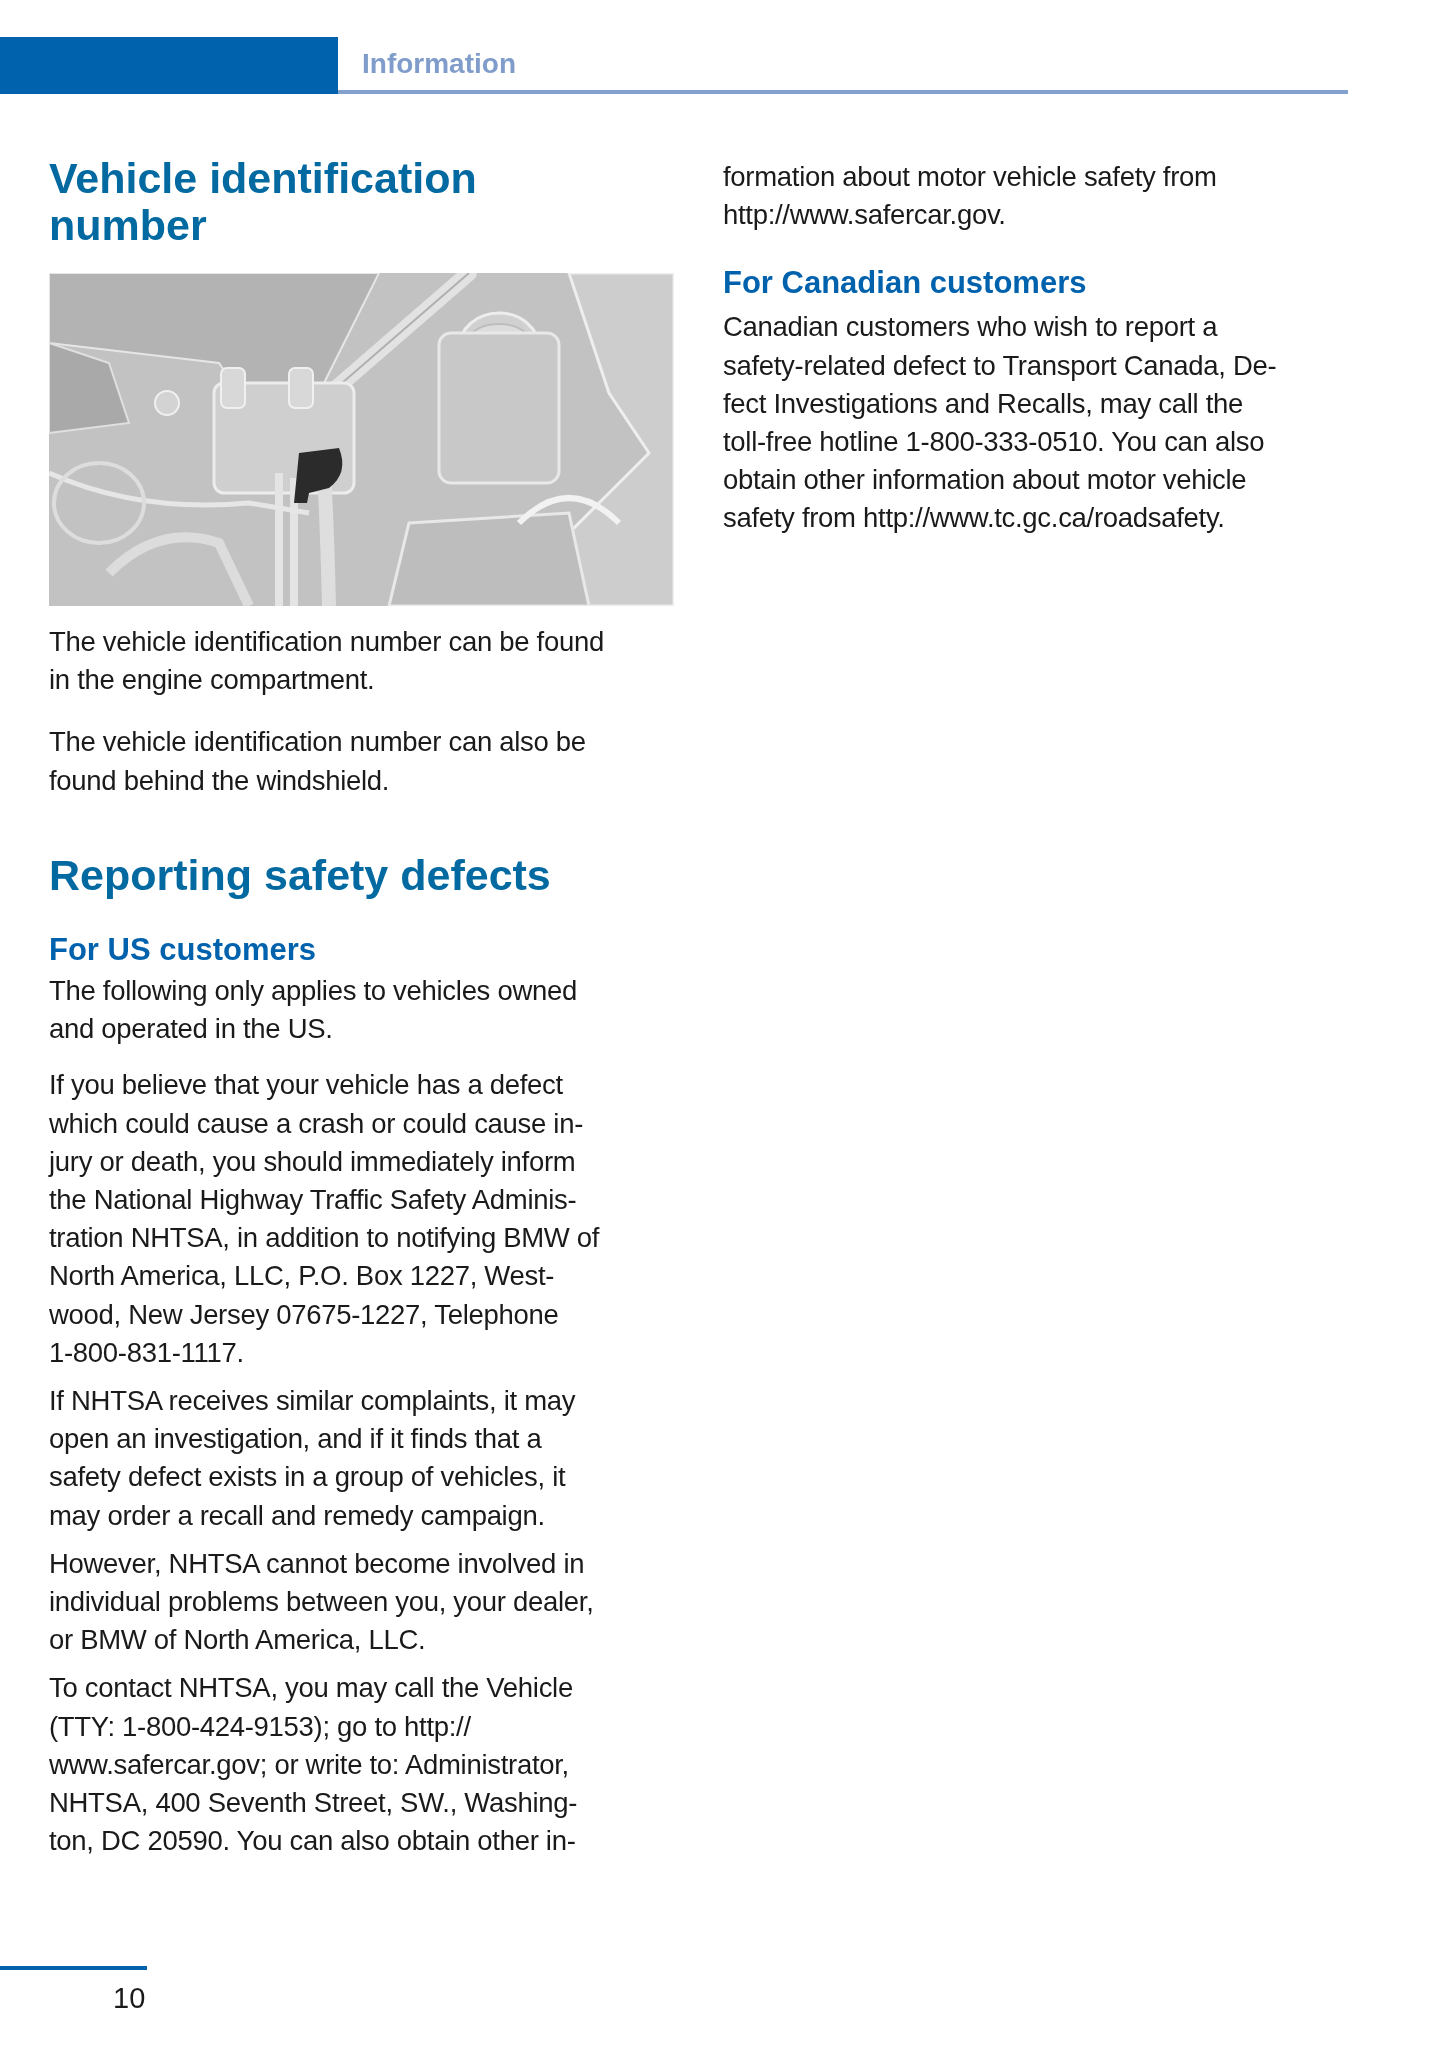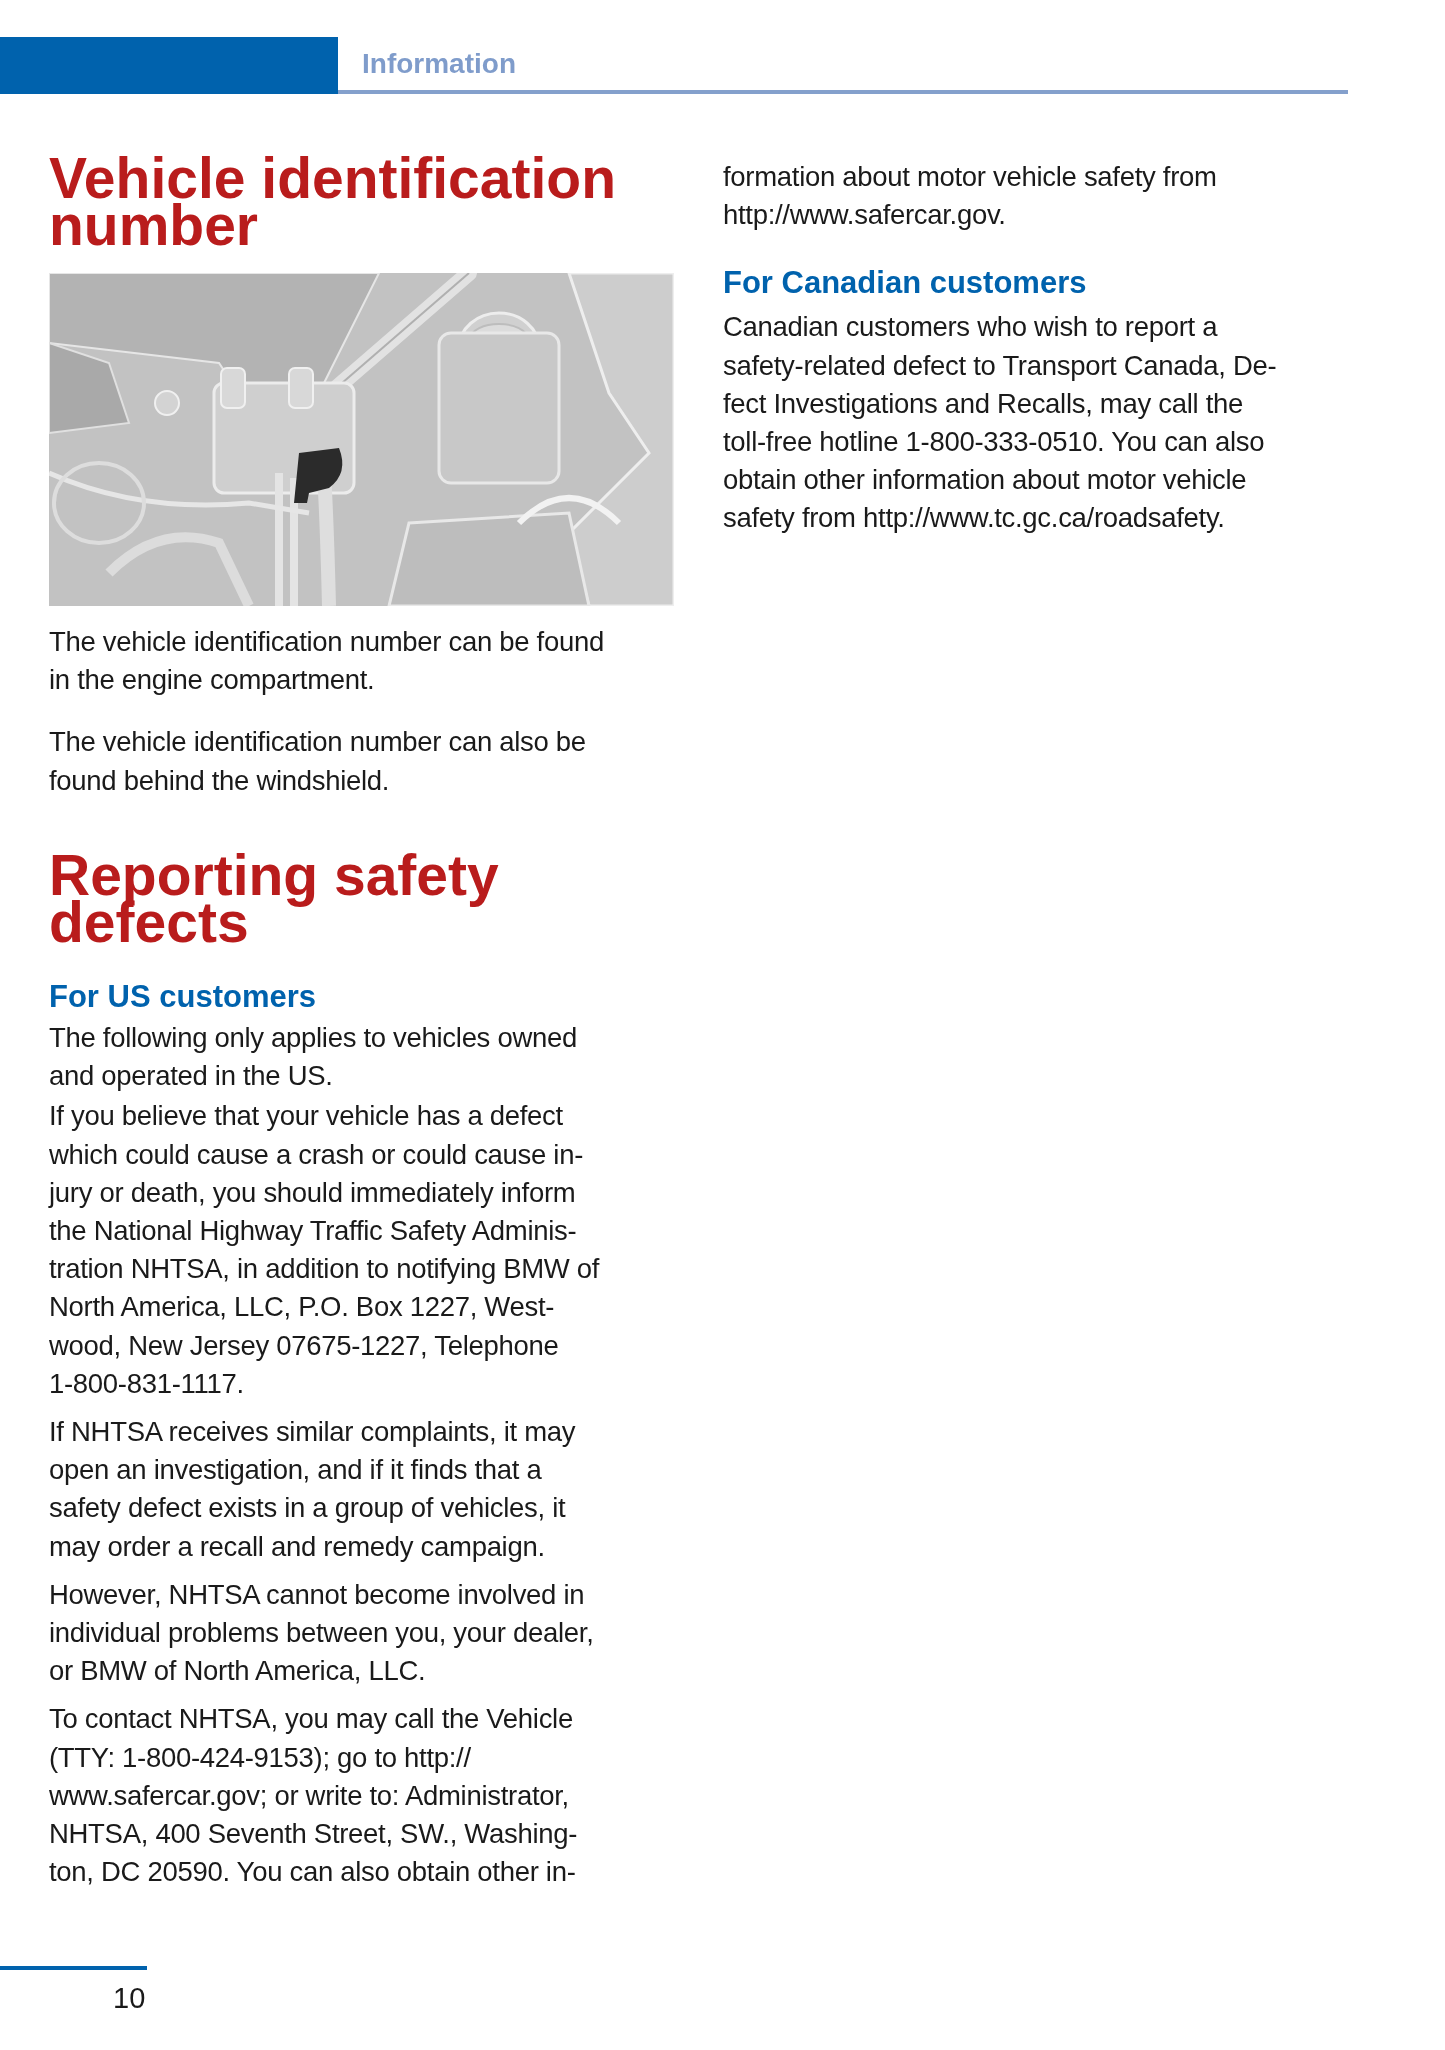--- a/index.html
+++ b/index.html
@@ -6,21 +6,21 @@
   body { width: 1445px; height: 2050px; position: relative; overflow: hidden;
          font-family: "Liberation Sans", "DejaVu Sans", sans-serif; color: #1a1a1a; }
   .hdr-block { position: absolute; left: 0; top: 37px; width: 338px; height: 57px; background: #0062ad; }
   .hdr-title { position: absolute; left: 362px; top: 48px; font-size: 28px; font-weight: bold; color: #7f9ccb; }
   .hdr-rule { position: absolute; left: 338px; top: 90px; width: 1010px; height: 4px; background: #84a0cc; }
 
   .col { position: absolute; }
   .col-left { left: 49px; width: 640px; }
   .col-right { left: 723px; width: 640px; }
 
-  .h1 { font-size: 57px; font-weight: bold; color: #b91c1c; line-height: 47px; margin: 0; }
+  .h1 { font-size: 43px; font-weight: bold; color: #0369a1; line-height: 47px; margin: 0; }
   .h2 { font-size: 31px; font-weight: bold; color: #0062ad; line-height: 38px; margin: 0; }
   .p { font-size: 27.5px; line-height: 38.2px; margin: 0; color: #1a1a1a; letter-spacing: -0.3px; }
   .p .ln { display: block; white-space: nowrap; }
 
   .figure { position: absolute; left: 49px; top: 273px; width: 625px; height: 333px; background: #bfbfbf; overflow: hidden; }
   .footer-rule { position: absolute; left: 0; top: 1966px; width: 147px; height: 4px; background: #0062ad; }
   .page-num { position: absolute; left: 113px; top: 1982px; font-size: 29px; color: #1a1a1a; }
 </style>
 </head>
 <body>
@@ -70,21 +70,21 @@
   <p class="p">
     <span class="ln">The vehicle identification number can also be</span>
     <span class="ln">found behind the windshield.</span>
   </p>
 </div>
 
 <div class="col col-left" style="top:852px;">
   <h1 class="h1">Reporting safety defects</h1>
   <h2 class="h2" style="margin-top:32px;">For US customers</h2>
 
-  <p class="p" style="margin-top:3px; margin-bottom:2px;">
+  <p class="p" style="margin-top:3px; margin-bottom:18px;">
     <span class="ln">The following only applies to vehicles owned</span>
     <span class="ln">and operated in the US.</span>
   </p>
 
   <p class="p" style="margin-bottom:10px;">
     <span class="ln">If you believe that your vehicle has a defect</span>
     <span class="ln">which could cause a crash or could cause in-</span>
     <span class="ln">jury or death, you should immediately inform</span>
     <span class="ln">the National Highway Traffic Safety Adminis-</span>
     <span class="ln">tration NHTSA, in addition to notifying BMW of</span>

